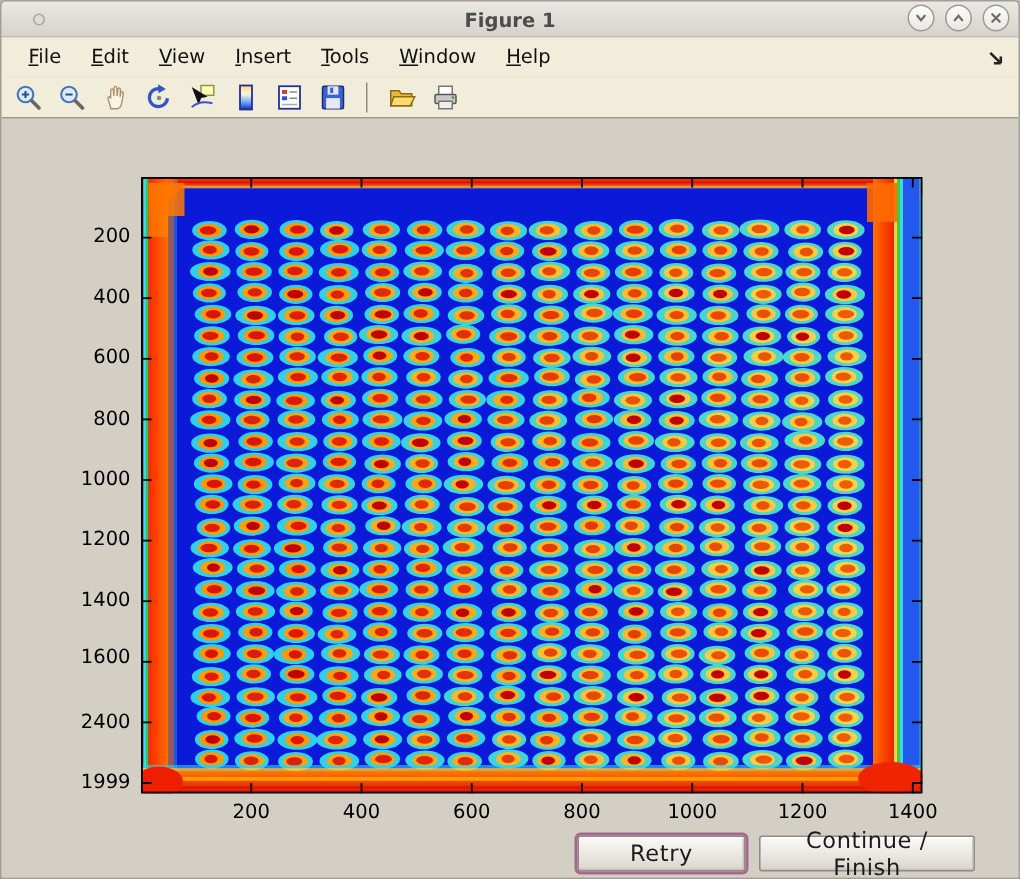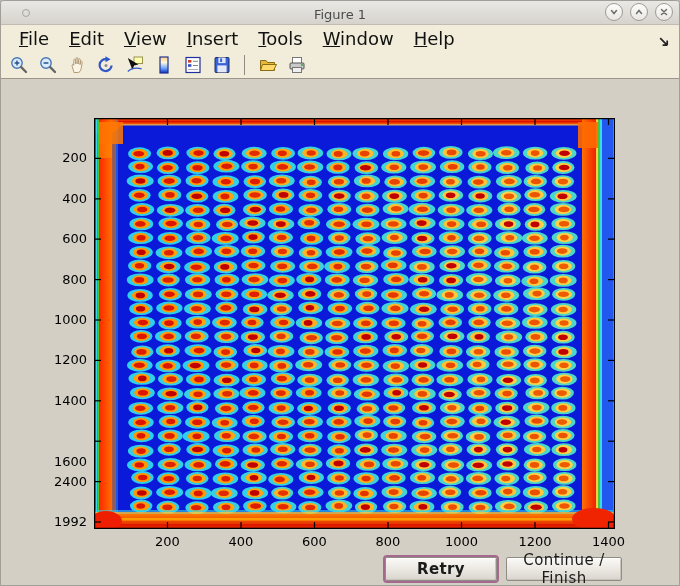--- a/index.html
+++ b/index.html
@@ -6,29 +6,29 @@
   *{box-sizing:border-box;}
   .window{
     position:relative;width:680px;height:586px;overflow:hidden;
     font-family:"DejaVu Sans","Liberation Sans",sans-serif;
     background:#d3cfc4;border:1px solid #a19e97;border-radius:4px 4px 0 0;
   }
   
   .titlebar{position:relative;height:24px;background:linear-gradient(#eae8e4,#d6d3cd);
     border-bottom:1px solid #bfbcb5;}
   .titlebar .title{position:absolute;left:0;right:0;top:6px;text-align:center;
-    font-weight:normal;font-size:13px;color:#4c4c4c;}
+    font-weight:bold;font-size:13px;color:#4c4c4c;}
   .win-icon{position:absolute;left:21px;top:8px;width:8px;height:8px;
     border:1px solid #a8a5a0;border-radius:50%;}
   .controls{position:absolute;right:6px;top:2px;display:flex;gap:7px;}
   .ctrl{width:18px;height:18px;border:1px solid #9e9b95;border-radius:50%;
     background:linear-gradient(#fdfdfc,#e9e7e2);display:flex;align-items:center;justify-content:center;padding:0;}
   
   .menubar{position:relative;height:26px;background:#f1edda;display:flex;align-items:center;
-    padding-left:8px;font-size:18px;color:#111;}
+    padding-left:8px;font-size:13px;color:#111;}
   .menu-item{padding:4px 10px;cursor:default;}
   .menu-item .u{text-decoration:underline;}
   .dock-arrow{position:absolute;right:8px;top:7px;}
   
   .toolbar{height:28px;background:#f1edda;border-bottom:1px solid #9a968a;
     display:flex;align-items:center;padding-left:6px;gap:6px;}
   .tool{width:23px;height:23px;display:flex;align-items:center;justify-content:center;
     background:transparent;border:0;padding:0;}
   .sep{width:1px;height:20px;background:#8f8c82;margin:0 5px;}
   
@@ -37,22 +37,22 @@
   .tick-label{position:absolute;font-size:13px;color:#000000;white-space:nowrap;}
   .ylab{text-align:right;}
   .xlab{text-align:center;}
   
   .btn{position:absolute;height:24px;border:1px solid #8f8c86;border-radius:2px;
     background:linear-gradient(#fbfaf8,#eae7e1 55%,#d9d5cd);
     box-shadow:inset 0 1px 0 #ffffff, inset -1px -1px 0 #c9c5bd;
     font-family:"DejaVu Sans","Liberation Sans",sans-serif;
     font-size:15px;color:#1b1b1b;letter-spacing:.4px;
     display:flex;align-items:center;justify-content:center;}
-  #btn-retry{left:384px;top:477px;width:112px;outline:2px solid #a5698d;font-weight:bold;}
-  #btn-continue{left:505px;top:477px;width:116px;}
+  #btn-retry{left:384px;top:477px;width:112px;outline:2px solid #a5698d;}
+  #btn-continue{left:505px;top:477px;width:144px;}
 </style>
 </head>
 <body>
 
 <div class="window">
 
   <div class="titlebar">
     <span class="win-icon"></span>
     <div class="title">Figure 1</div>
     <div class="controls">
@@ -1512,21 +1512,21 @@
         <div class="tick-label xlab" style="left: 430.5px; width: 60px; top: 454px;">1000</div>
         <div class="tick-label xlab" style="left: 504px; width: 60px; top: 454px;">1200</div>
         <div class="tick-label xlab" style="left: 577.5px; width: 60px; top: 454px;">1400</div>
         <div class="tick-label ylab" style="left: 21px; width: 65px; top: 70.4px;">200</div>
         <div class="tick-label ylab" style="left: 21px; width: 65px; top: 110.8px;">400</div>
         <div class="tick-label ylab" style="left: 21px; width: 65px; top: 151.2px;">600</div>
         <div class="tick-label ylab" style="left: 21px; width: 65px; top: 191.6px;">800</div>
         <div class="tick-label ylab" style="left: 21px; width: 65px; top: 232px;">1000</div>
         <div class="tick-label ylab" style="left: 21px; width: 65px; top: 272.4px;">1200</div>
         <div class="tick-label ylab" style="left: 21px; width: 65px; top: 312.8px;">1400</div>
-        <div class="tick-label ylab" style="left: 21px; width: 65px; top: 374px;">1600</div>
+        <div class="tick-label ylab" style="left: 21px; width: 65px; top: 351px;">1600</div>
         <div class="tick-label ylab" style="left: 21px; width: 65px; top: 393.6px;">2400</div>
-        <div class="tick-label ylab" style="left: 21px; width: 65px; top: 434px;">1992</div>
+        <div class="tick-label ylab" style="left: 21px; width: 65px; top: 434px;">1999</div>
       </div>
     <button class="btn" id="btn-retry">Retry</button>
     <button class="btn" id="btn-continue">Continue / Finish</button>
   </div>
 
 </div>
 
 </body></html>

